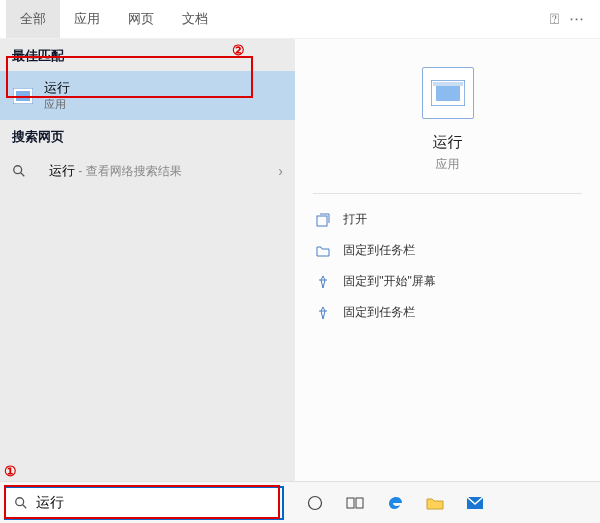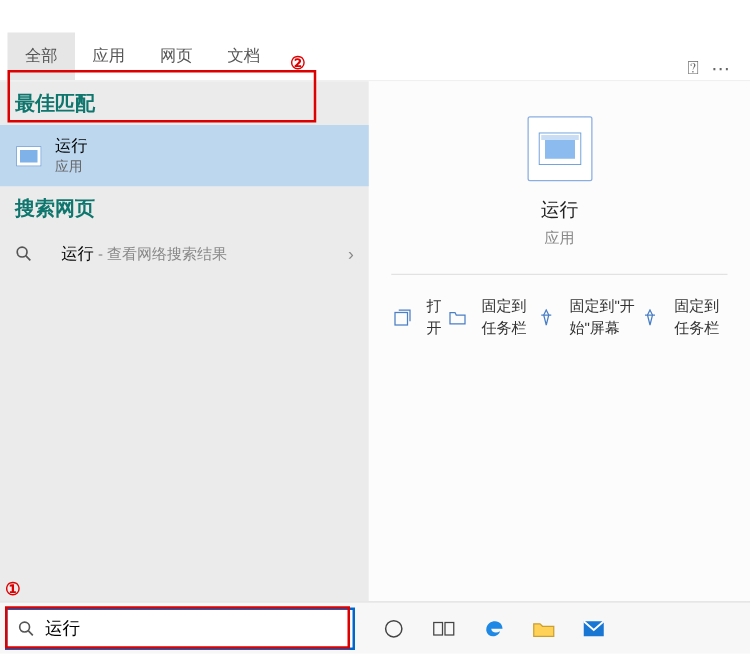--- a/index.html
+++ b/index.html
@@ -1,40 +1,40 @@
 <!DOCTYPE html>
 <html><head>
 <meta charset="utf-8">
 <style>
 * { margin: 0; padding: 0; box-sizing: border-box; font-family: "Segoe UI", "Microsoft YaHei", sans-serif; }
 body { width: 600px; height: 523px; background: #fff; display: flex; flex-direction: column; position: relative; overflow: hidden; }
-.topbar { height: 38px; display: flex; align-items: flex-end; padding: 0 6px; color: #555; font-size: 13px; margin-top: 26px; }
+.topbar { height: 38px; display: flex; align-items: center; padding: 0 6px; color: #555; font-size: 13px; }
 .tab { padding: 0 14px; height: 38px; line-height: 38px; cursor: pointer; }
 .tab.active { background: #e6e6e6; }
 .tab-more::after { content: ""; display: inline-block; border: 4px solid transparent; border-top-color: #777; margin-left: 4px; vertical-align: -1px; }
 .topbar-right { margin-left: auto; display: flex; gap: 10px; padding-right: 10px; color: #666; }
 .topbar-right span { cursor: pointer; font-size: 15px; }
 .main { flex: 1; display: flex; border-top: 1px solid #f0f0f0; }
 .left { width: 295px; background: #ebebeb; display: flex; flex-direction: column; position: relative; }
-.section-header { font-size: 16px; font-weight: 600; padding: 8px 12px 6px; color: #0f766e; }
+.section-header { font-size: 13px; font-weight: 600; padding: 8px 12px 6px; color: #0f172a; }
 .result-row { display: flex; align-items: center; padding: 8px 12px; gap: 10px; cursor: pointer; position: relative; }
 .result-row.selected { background: #bdd7ef; }
 .result-icon { width: 22px; height: 22px; display: flex; align-items: center; justify-content: center; }
 .result-text { display: flex; flex-direction: column; }
 .result-title { font-size: 13px; color: #000; }
 .result-sub { font-size: 11px; color: #666; }
 .web-row { display: flex; align-items: center; padding: 10px 12px; gap: 23px; cursor: pointer; }
 .web-row .chev { margin-left: auto; color: #888; font-size: 14px; }
 .search-icon-svg { width: 14px; height: 14px; }
 .right { flex: 1; background: #fcfcfc; display: flex; flex-direction: column; align-items: center; padding-top: 28px; }
 .big-icon { width: 52px; height: 52px; border: 1px solid #8aaee0; border-radius: 2px; display: flex; align-items: center; justify-content: center; background: #fff; }
 .big-title { margin-top: 14px; font-size: 15px; color: #222; }
 .big-sub { font-size: 12px; color: #888; margin-top: 4px; }
 .divider { width: 88%; height: 1px; background: #e2e2e2; margin: 20px 0 10px; }
-.actions { width: 88%; display: flex; flex-direction: row; }
+.actions { width: 88%; display: flex; flex-direction: column; }
 .action { display: flex; align-items: center; gap: 12px; padding: 7px 2px; font-size: 12px; color: #333; cursor: pointer; }
 .action-icon { width: 16px; height: 16px; display: flex; align-items: center; justify-content: center; color: #4a7fc6; }
 .bottom { height: 42px; display: flex; align-items: center; background: #f7f7f7; border-top: 1px solid #e0e0e0; }
 .searchbox { width: 280px; height: 34px; margin: 0 4px; border: 2px solid #0066cc; background: #fff; display: flex; align-items: center; padding: 0 8px; gap: 8px; }
 .searchbox input { flex: 1; border: none; outline: none; font-size: 14px; background: transparent; }
 .taskbar-icons { display: flex; align-items: center; gap: 22px; padding-left: 18px; }
 .tb-icon { width: 18px; height: 18px; display: flex; align-items: center; justify-content: center; cursor: pointer; }
 .annotation { position: absolute; color: #d00; font-size: 14px; font-weight: bold; pointer-events: none; }
 .anno1 { left: 4px; bottom: 44px; }
 .anno2 { left: 232px; top: 42px; }

